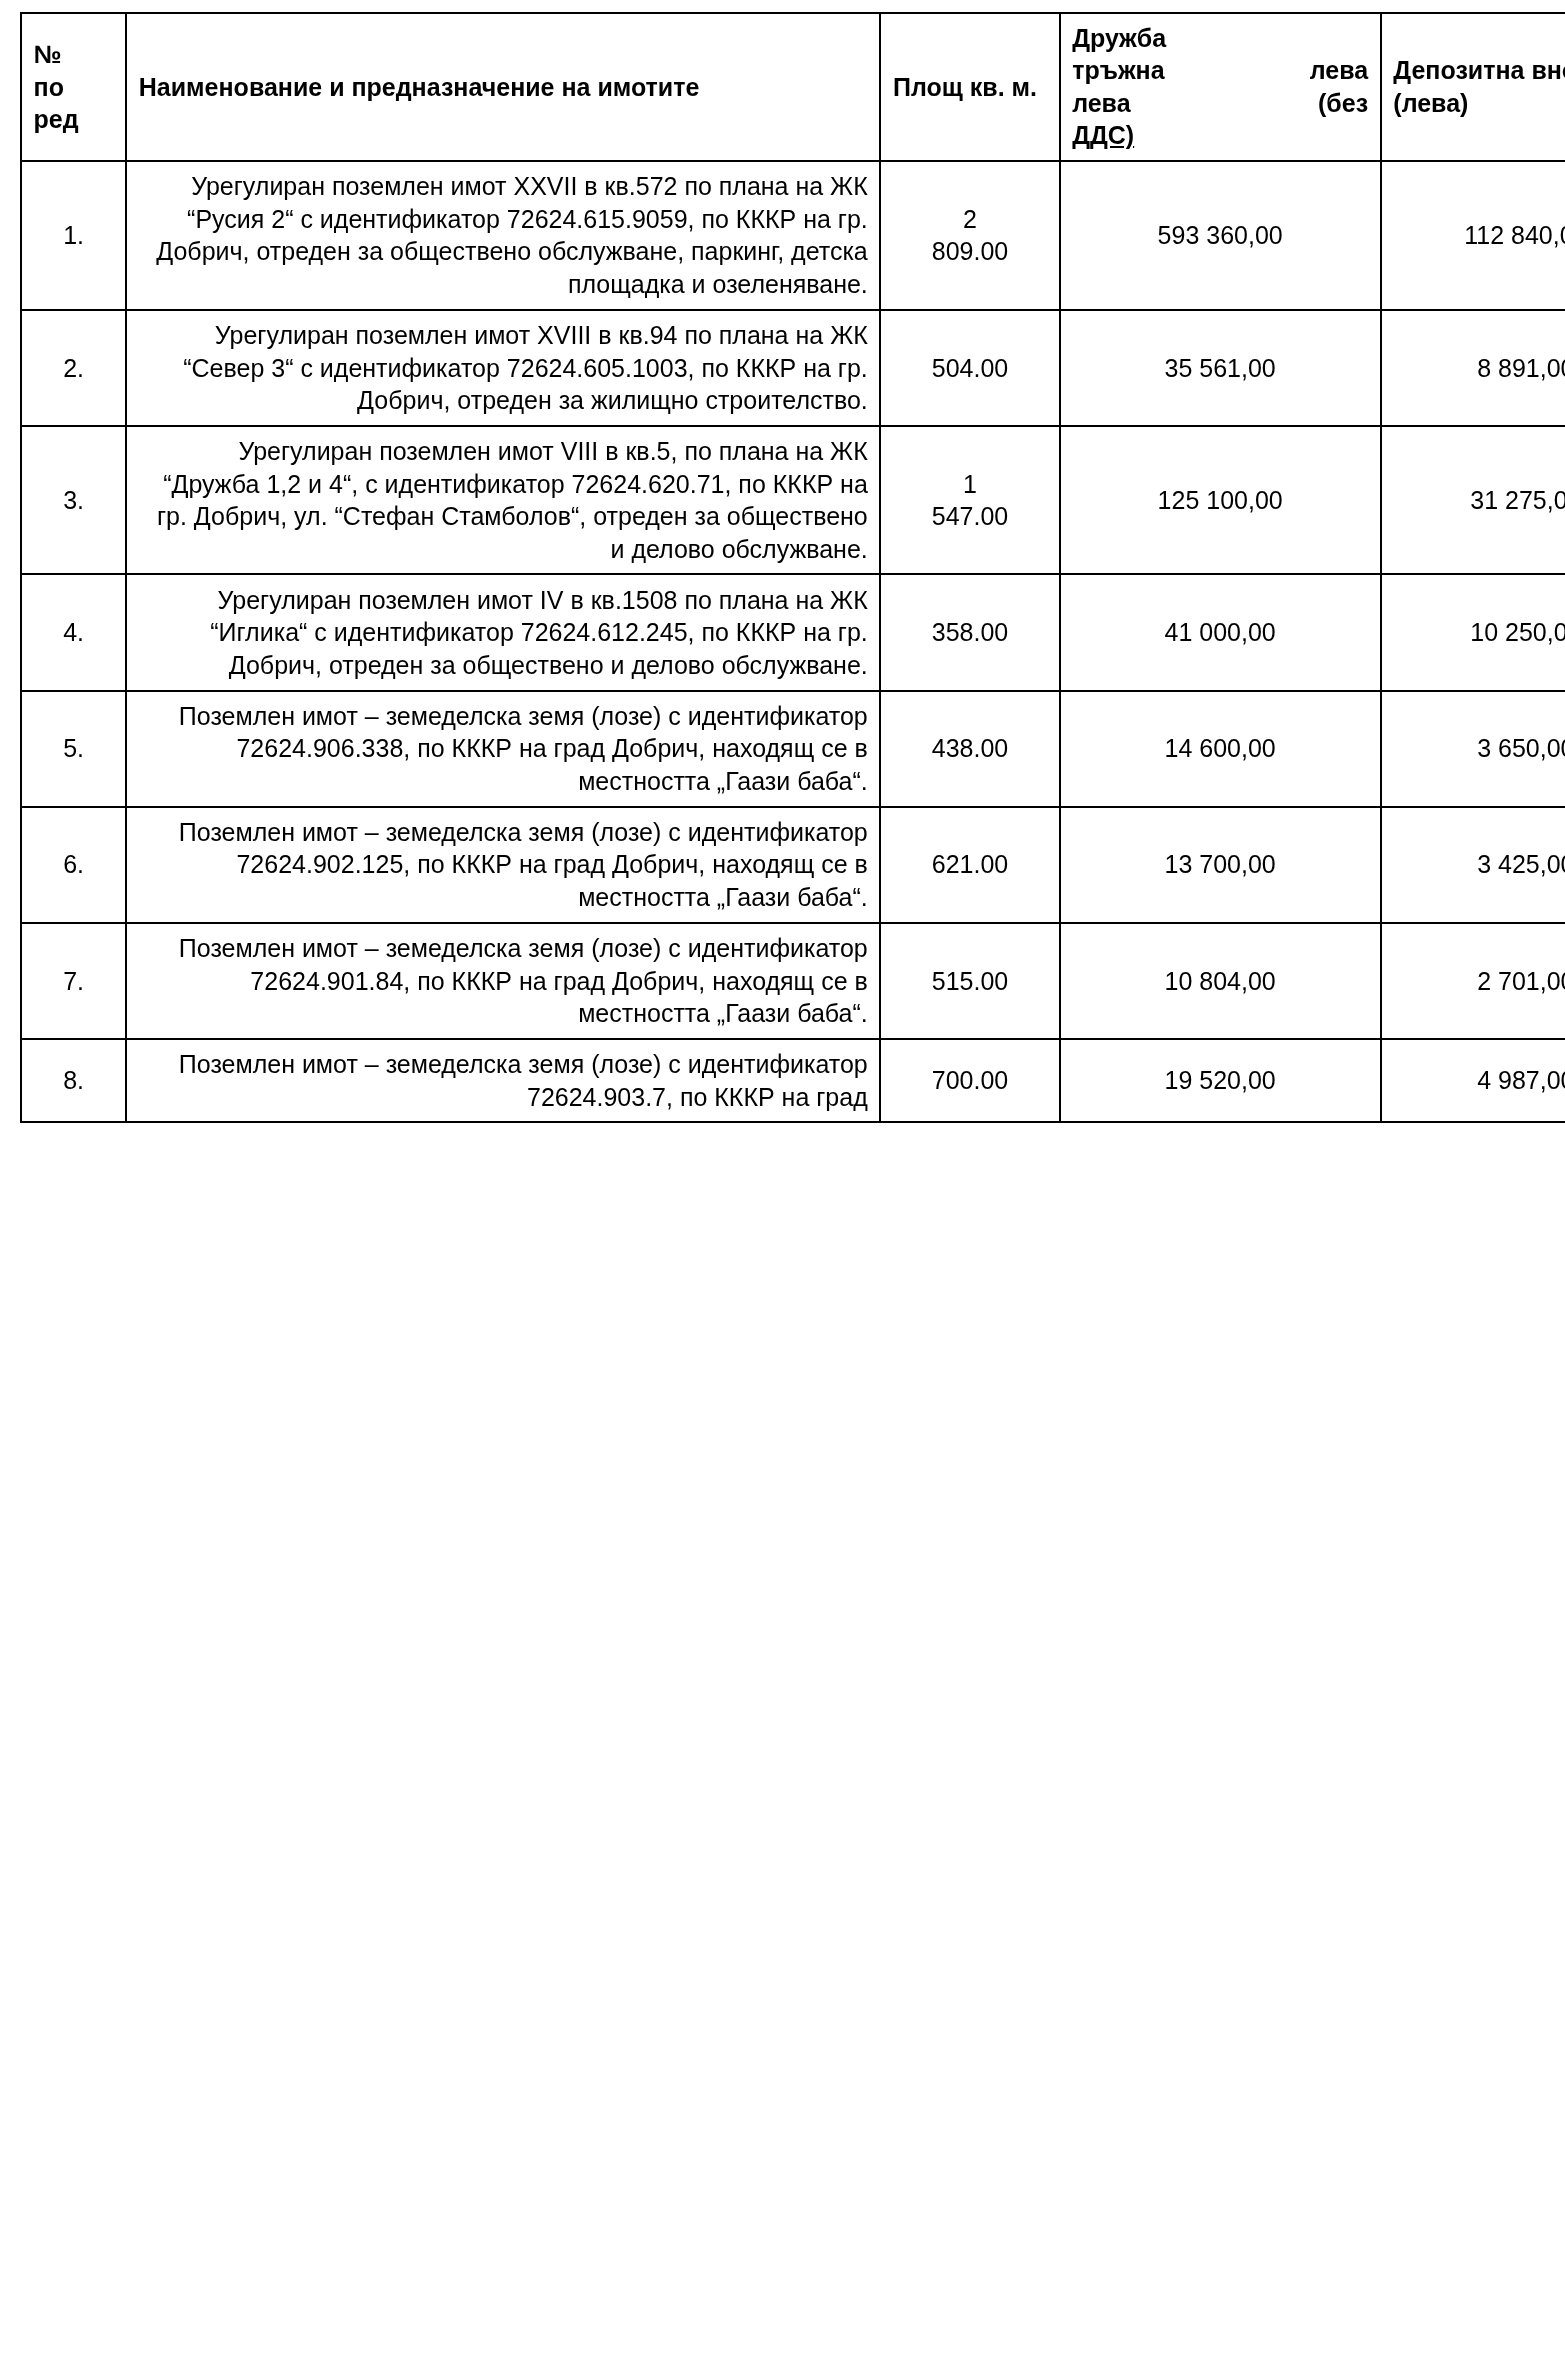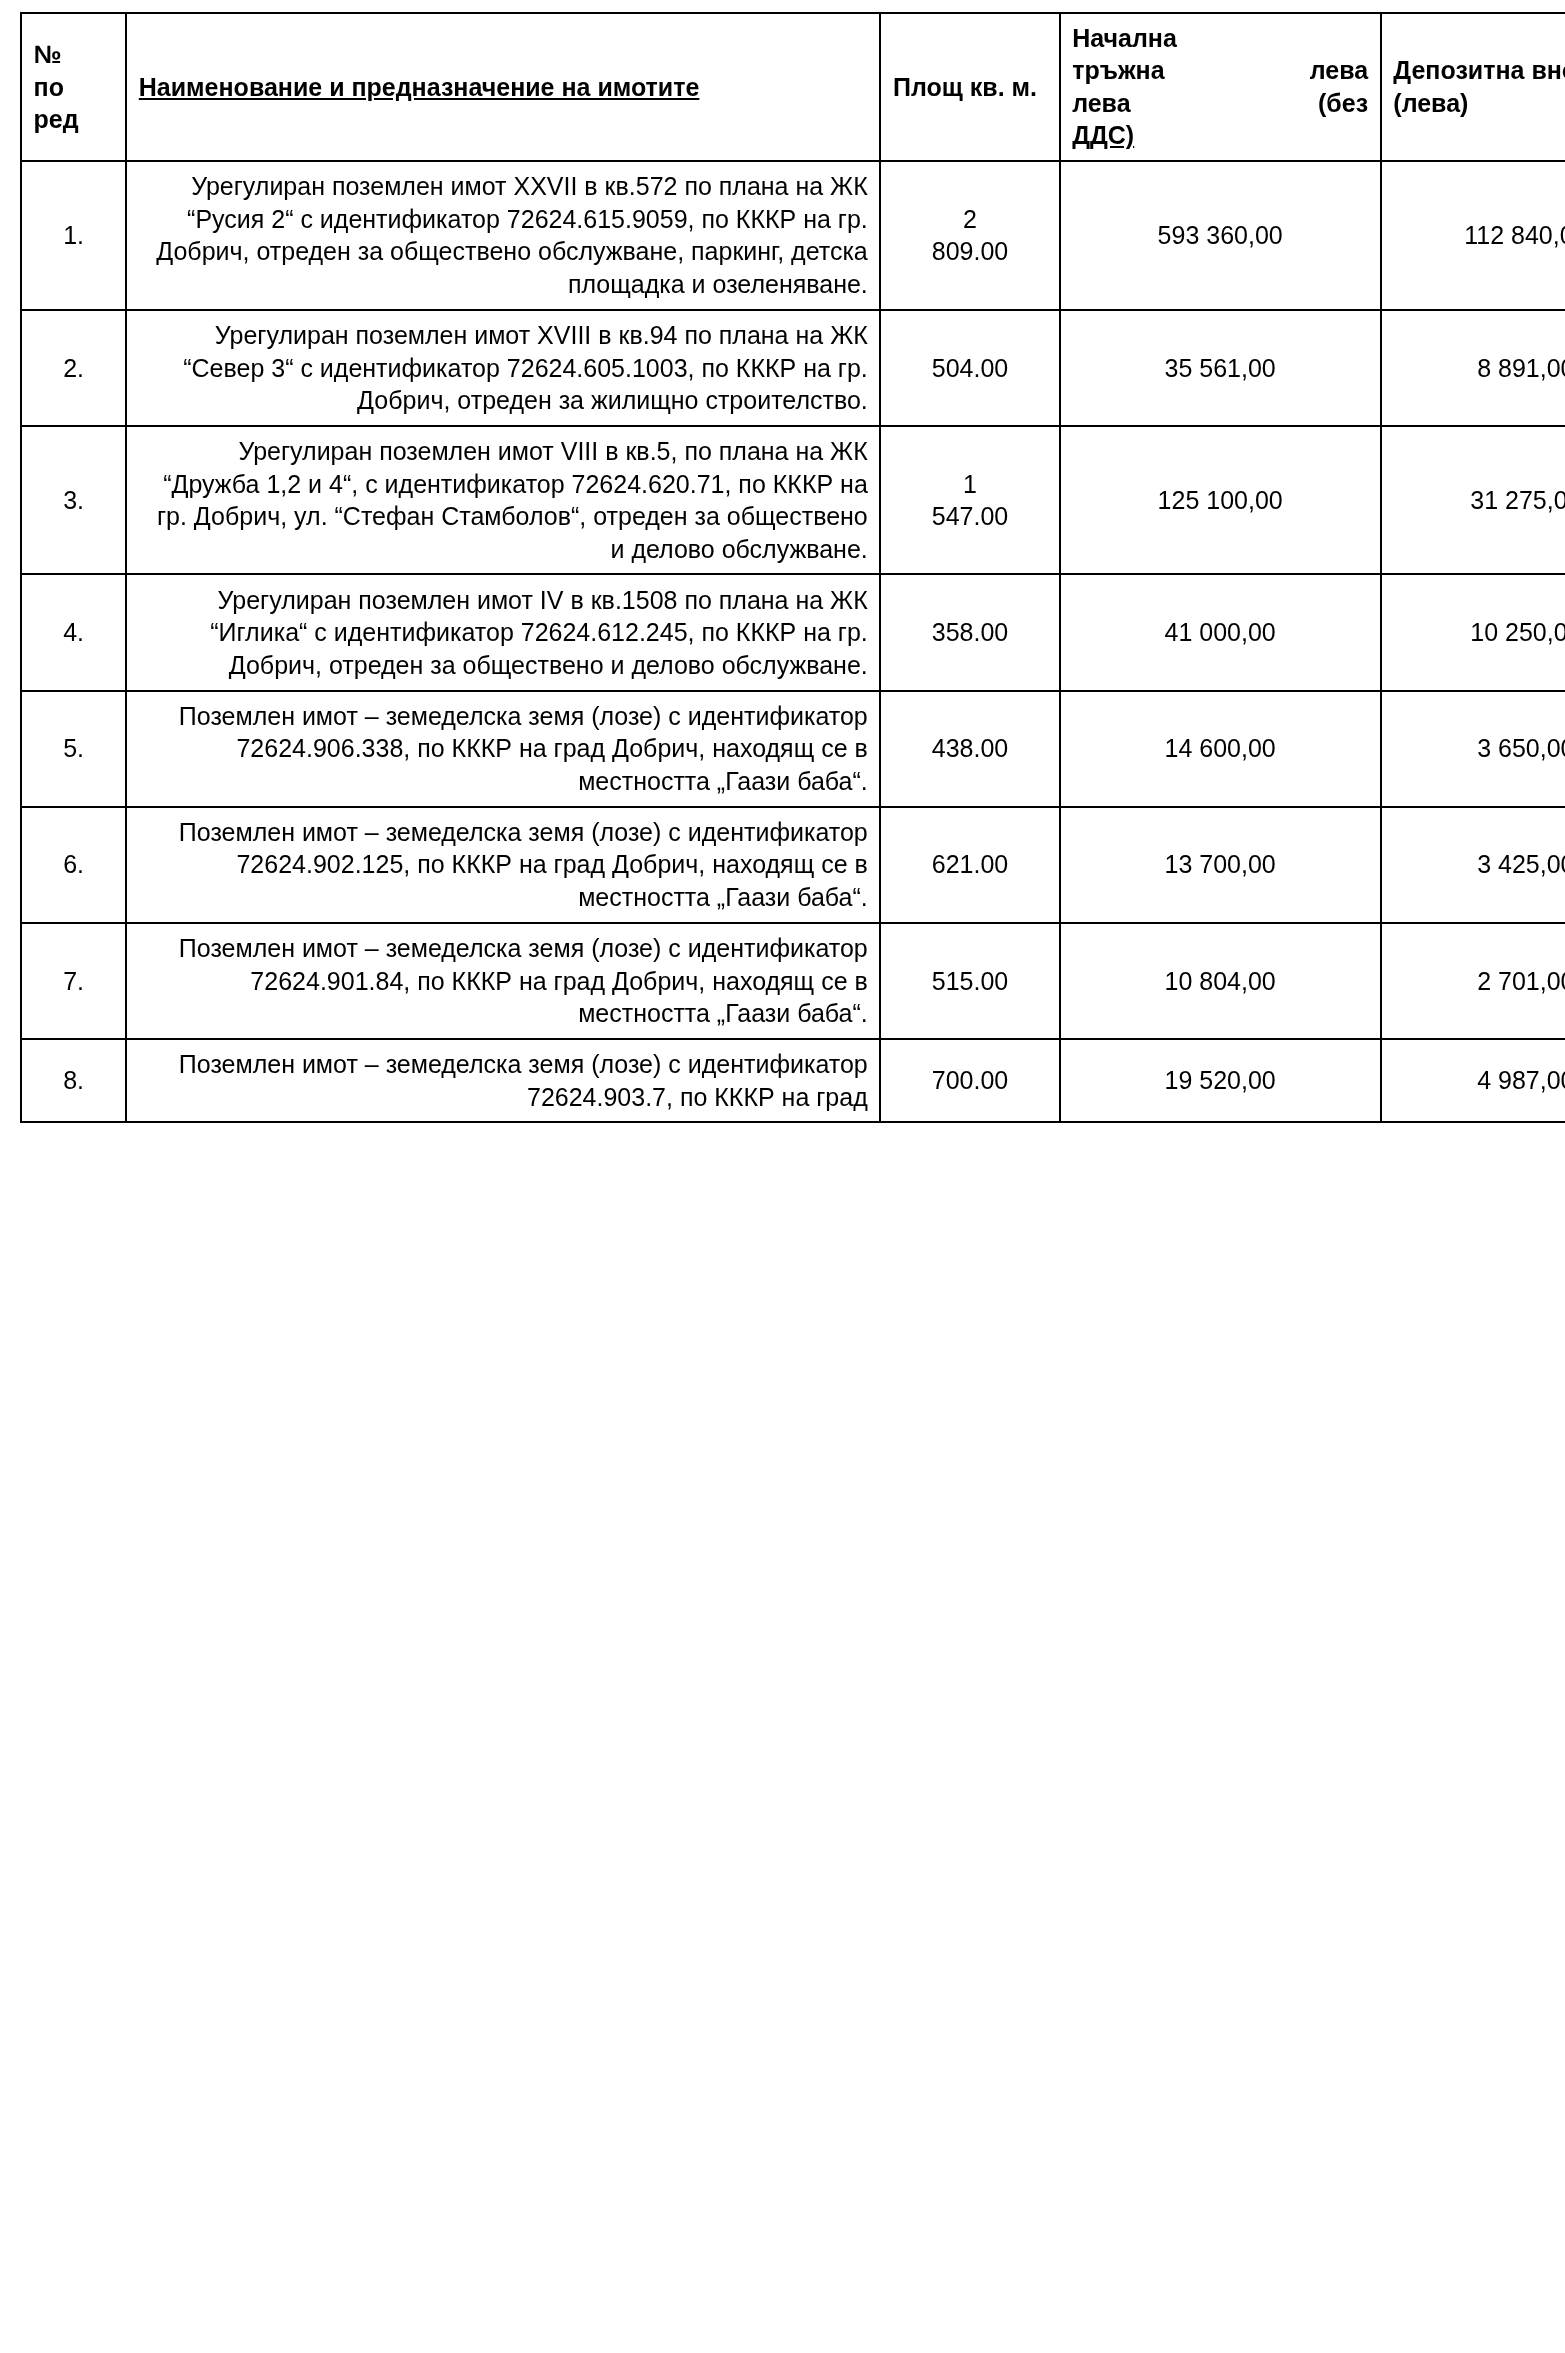--- a/index.html
+++ b/index.html
@@ -30,21 +30,21 @@
     line-height: 1.30;
   }
   thead th {
     font-weight: bold;
     vertical-align: top;
     text-align: left;
     padding-top: 11.6px;
     padding-bottom: 11.6px;
   }
   .col-num   { width: 80px; }
-  .col-desc  { width: 729px; text-decoration: underline; }
+  .col-desc  { width: 729px; }
   .col-area  { width: 154px; border-radius: 21px; }
   .col-price { width: 296px; }
   .col-dep   { width: 265px; }
 
   th.col-price {
     text-align: justify;
     text-align-last: justify;
   }
   th .just-line {
     display: block;
@@ -75,21 +75,21 @@
 <div class="page">
   <table class="auction-table">
     <thead>
       <tr>
         <th class="col-num" style="white-space: pre-line;">№
 по
 ред</th>
         <th class="col-desc">Наименование и предназначение на имотите</th>
         <th class="col-area">Площ кв. м.</th>
         <th class="col-price">
-          <span class="just-line">Начална</span>
+          <span class="just-line">Дружба</span>
           <span class="just-line">тръжна лева</span>
           <span class="just-line">лева (без</span>
           <span class="last-line">ДДС)</span>
         </th>
         <th class="col-dep">Депозитна вноска (лева)</th>
       </tr>
     </thead>
     <tbody>
       <tr>
         <td class="cell-num">1.</td>

